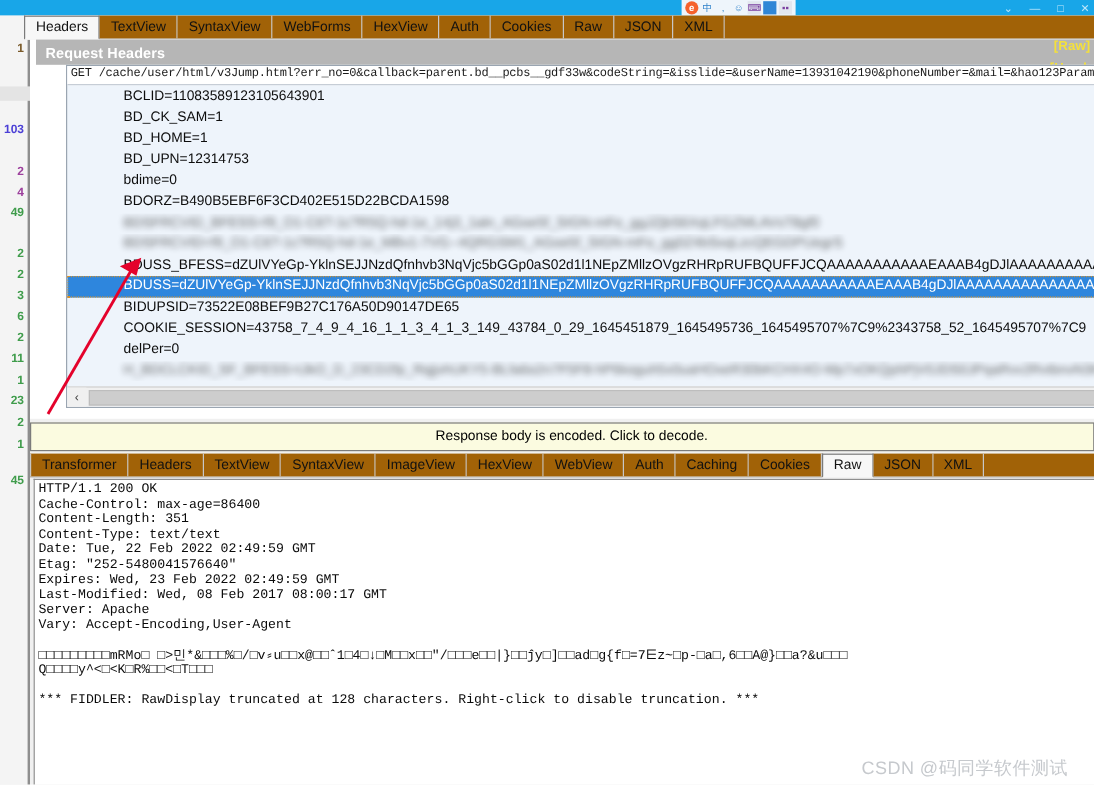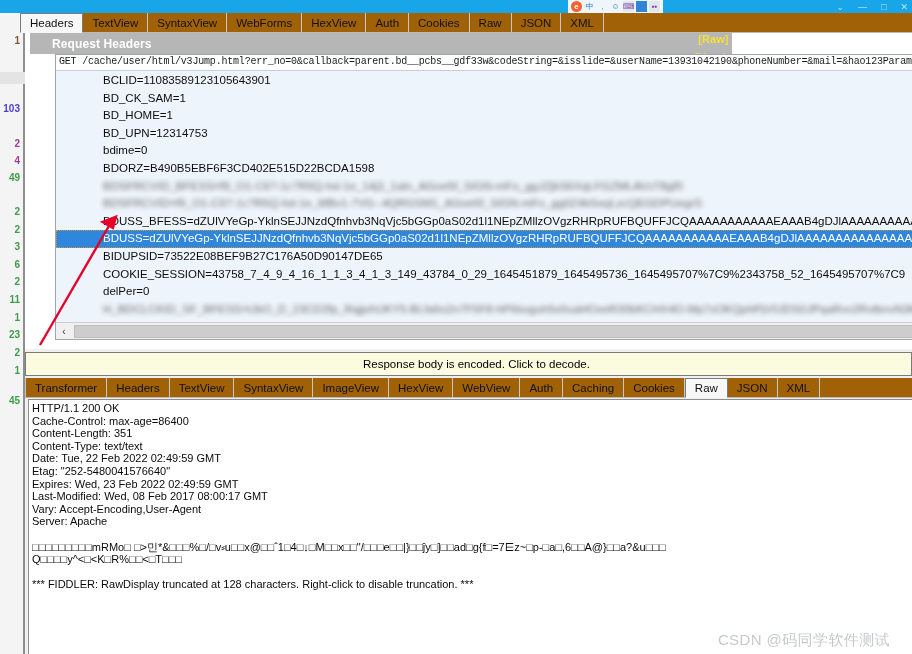--- a/index.html
+++ b/index.html
@@ -103,27 +103,27 @@
   }
 
   
   .req-panel {
     position: absolute; left: 25px; top: 33px;
     width: 887px; height: 316px;
     background: #ffffff;
   }
   .panel-title {
     position: absolute; left: 5px; top: 0px;
-    width: 702px; height: 21px;
+    width: 882px; height: 21px;
     background: #b6b6b6;
     color: #ffffff;
     font-size: 12px;
     font-weight: bold;
     display: flex; align-items: center;
-    padding-left: 22px;
+    padding-left: 8px;
     letter-spacing: 0.1px;
   }
   .panel-title .links {
     position: absolute; right: 0px; top: 0;
     height: 21px;
     display: flex; align-items: center; gap: 6px;
     color: #f4e03a;
     font-size: 11px;
     font-weight: bold;
     flex-direction: column;
@@ -221,21 +221,21 @@
   .resp-box {
     position: absolute; left: 28px; top: 399px;
     width: 884px; height: 255px;
     background: #ffffff;
     border: 1px solid #8e8e8e;
     border-right: none; border-bottom: none;
     overflow: hidden;
     padding: 2px 0 0 3px;
   }
   .rline {
-    font-family: Liberation Sans, sans-serif;
+    font-family: Liberation Mono, monospace;
     font-size: 11px;
     line-height: 12.6px;
     color: #0a0a0a;
     white-space: pre;
   }
   .rline.gap { height: 12.6px; }
 
   
   .arrow-svg {
     position: absolute; left: 0; top: 0;
@@ -412,22 +412,22 @@
 
   <div class="resp-box" id="resp-box">
       <div class="rline">HTTP/1.1 200 OK</div>
       <div class="rline">Cache-Control: max-age=86400</div>
       <div class="rline">Content-Length: 351</div>
       <div class="rline">Content-Type: text/text</div>
       <div class="rline">Date: Tue, 22 Feb 2022 02:49:59 GMT</div>
       <div class="rline">Etag: "252-5480041576640"</div>
       <div class="rline">Expires: Wed, 23 Feb 2022 02:49:59 GMT</div>
       <div class="rline">Last-Modified: Wed, 08 Feb 2017 08:00:17 GMT</div>
+      <div class="rline">Server: Apache</div>
       <div class="rline">Vary: Accept-Encoding,User-Agent</div>
-      <div class="rline">Server: Apache</div>
       <div class="rline gap">&nbsp;</div>
       <div class="rline">□□□□□□□□□mRMo□ □&gt;민*&amp;□□□%□/□v⸗u□□x@□□ˆ1□4□↓□M□□x□□"/□□□e□□|}□□ĵy□]□□ad□g{f□=7⋿z~□p-□a□,6□□A@}□□a?&amp;u□□□</div>
       <div class="rline">Q□□□□y^&lt;□&lt;K□R%□□&lt;□T□□□</div>
       <div class="rline gap">&nbsp;</div>
       <div class="rline">*** FIDDLER: RawDisplay truncated at 128 characters. Right-click to disable truncation. ***</div>
     </div>
 
   <svg class="arrow-svg" viewBox="0 0 912 654">
     <line x1="40" y1="345" x2="113" y2="219" stroke="#e4022b" stroke-width="2.4"></line>
     <polygon points="115,213 103,228 119,228" fill="#e4022b" transform="rotate(30 113 219)"></polygon>

